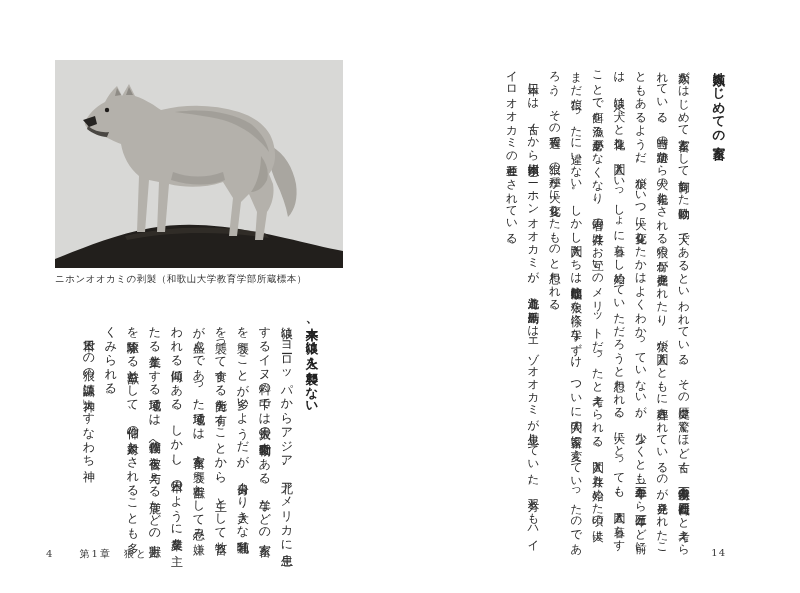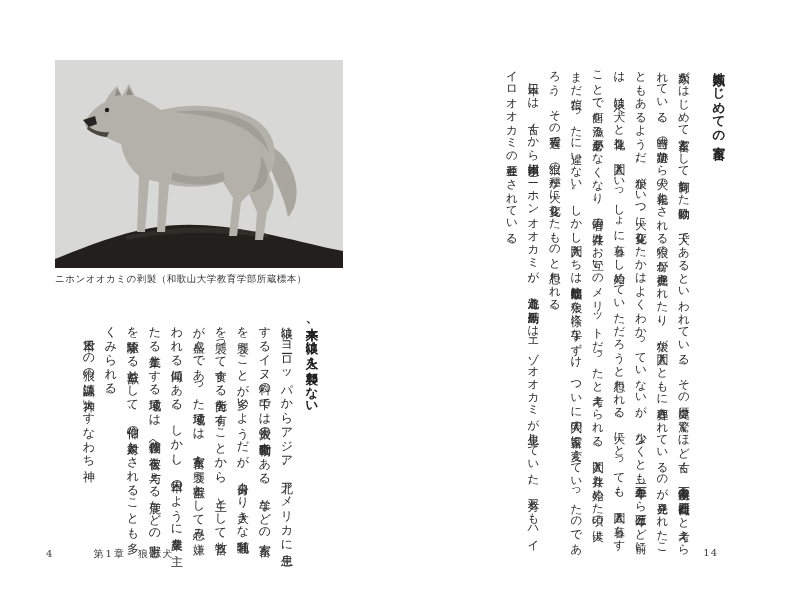--- a/index.html
+++ b/index.html
@@ -19,22 +19,22 @@
   .left-text .v-heading{font-size:12.5px;padding-block-start:9px;margin-block-end:3px;line-height:22px;}
 
   
   .photo{position:absolute;left:55px;top:60px;width:288px;height:208px;}
   .photo svg{display:block;width:100%;height:100%;}
   .caption{position:absolute;left:55px;top:273px;font-size:9.5px;letter-spacing:0.5px;color:#333;text-align:right;}
 
   
   .footer{position:absolute;top:547px;font-size:10px;color:#3a3a3a;letter-spacing:1px;}
   .footer-left{left:46px;}
-  .footer-left .chapter{margin-left:36px;letter-spacing:2px;}
-  .footer-right{right:82px;}
+  .footer-left .chapter{margin-left:22px;letter-spacing:2px;}
+  .footer-right{right:74px;}
 </style>
 </head>
 <body>
 
 <div class="page">
 
   <div class="photo">
     <svg viewBox="0 0 288 208" preserveAspectRatio="none">
       <rect x="0" y="0" width="288" height="208" fill="#d8d8d6"></rect>
 

